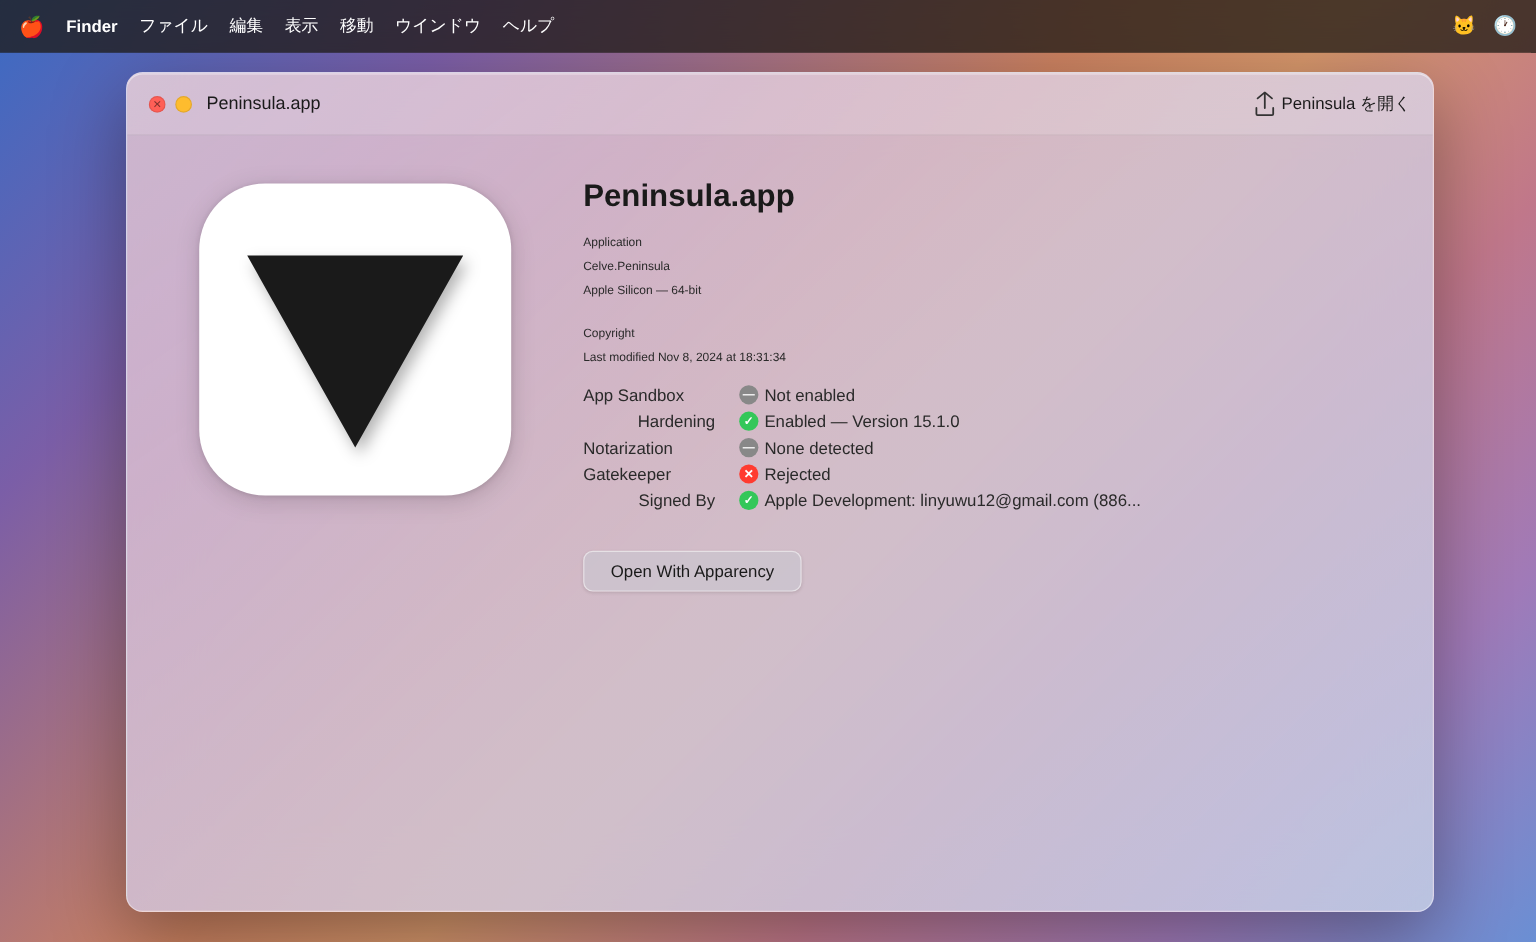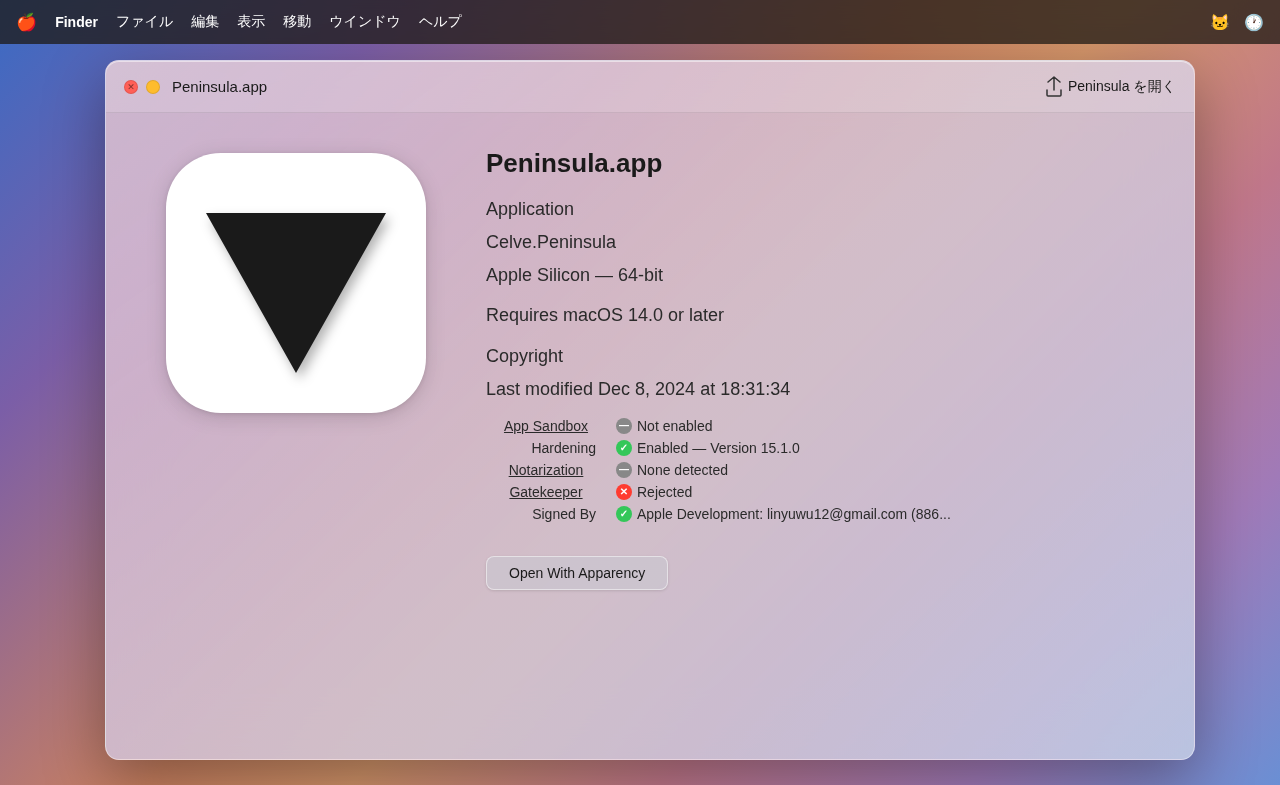--- a/index.html
+++ b/index.html
@@ -216,21 +216,21 @@
     }
 
     .app-name {
       font-size: 26px;
       font-weight: 700;
       color: #1a1a1a;
       margin-bottom: 16px;
     }
 
     .info-row {
-      font-size: 18px;
+      font-size: 10px;
       color: #2a2a2a;
       margin-bottom: 4px;
       line-height: 1.6;
     }
 
     .info-spacer {
       height: 8px;
     }
 
     .info-section {
@@ -239,26 +239,25 @@
 
     .security-row {
       display: flex;
       align-items: center;
       margin-bottom: 6px;
       font-size: 14px;
       color: #2a2a2a;
     }
 
     .security-label {
-      text-align: center;
+      text-align: left;
       width: 120px;
       margin-right: 10px;
       color: #2a2a2a;
       font-size: 14px;
-      text-decoration: underline;
     }
 
     .security-label-indent {
       text-align: right;
       width: 120px;
       margin-right: 10px;
       color: #2a2a2a;
       font-size: 14px;
       padding-right: 10px;
     }
@@ -362,24 +361,23 @@
         </div>
       </div>
 
       <div class="app-info">
         <div class="app-name">Peninsula.app</div>
 
         <div class="info-row">Application</div>
         <div class="info-row">Celve.Peninsula</div>
         <div class="info-row">Apple Silicon — 64-bit</div>
         <div class="info-spacer"></div>
-        <div class="info-row">Requires macOS 14.0 or later</div>
         <div class="info-spacer"></div>
         <div class="info-row">Copyright</div>
-        <div class="info-row">Last modified Dec 8, 2024 at 18:31:34</div>
+        <div class="info-row">Last modified Nov 8, 2024 at 18:31:34</div>
 
         
         <div class="info-section">
 
           <div class="security-row">
             <span class="security-label">App Sandbox</span>
             <span class="security-value">
               <span class="icon-circle icon-dash">—</span>
               <span>Not enabled</span>
             </span>

